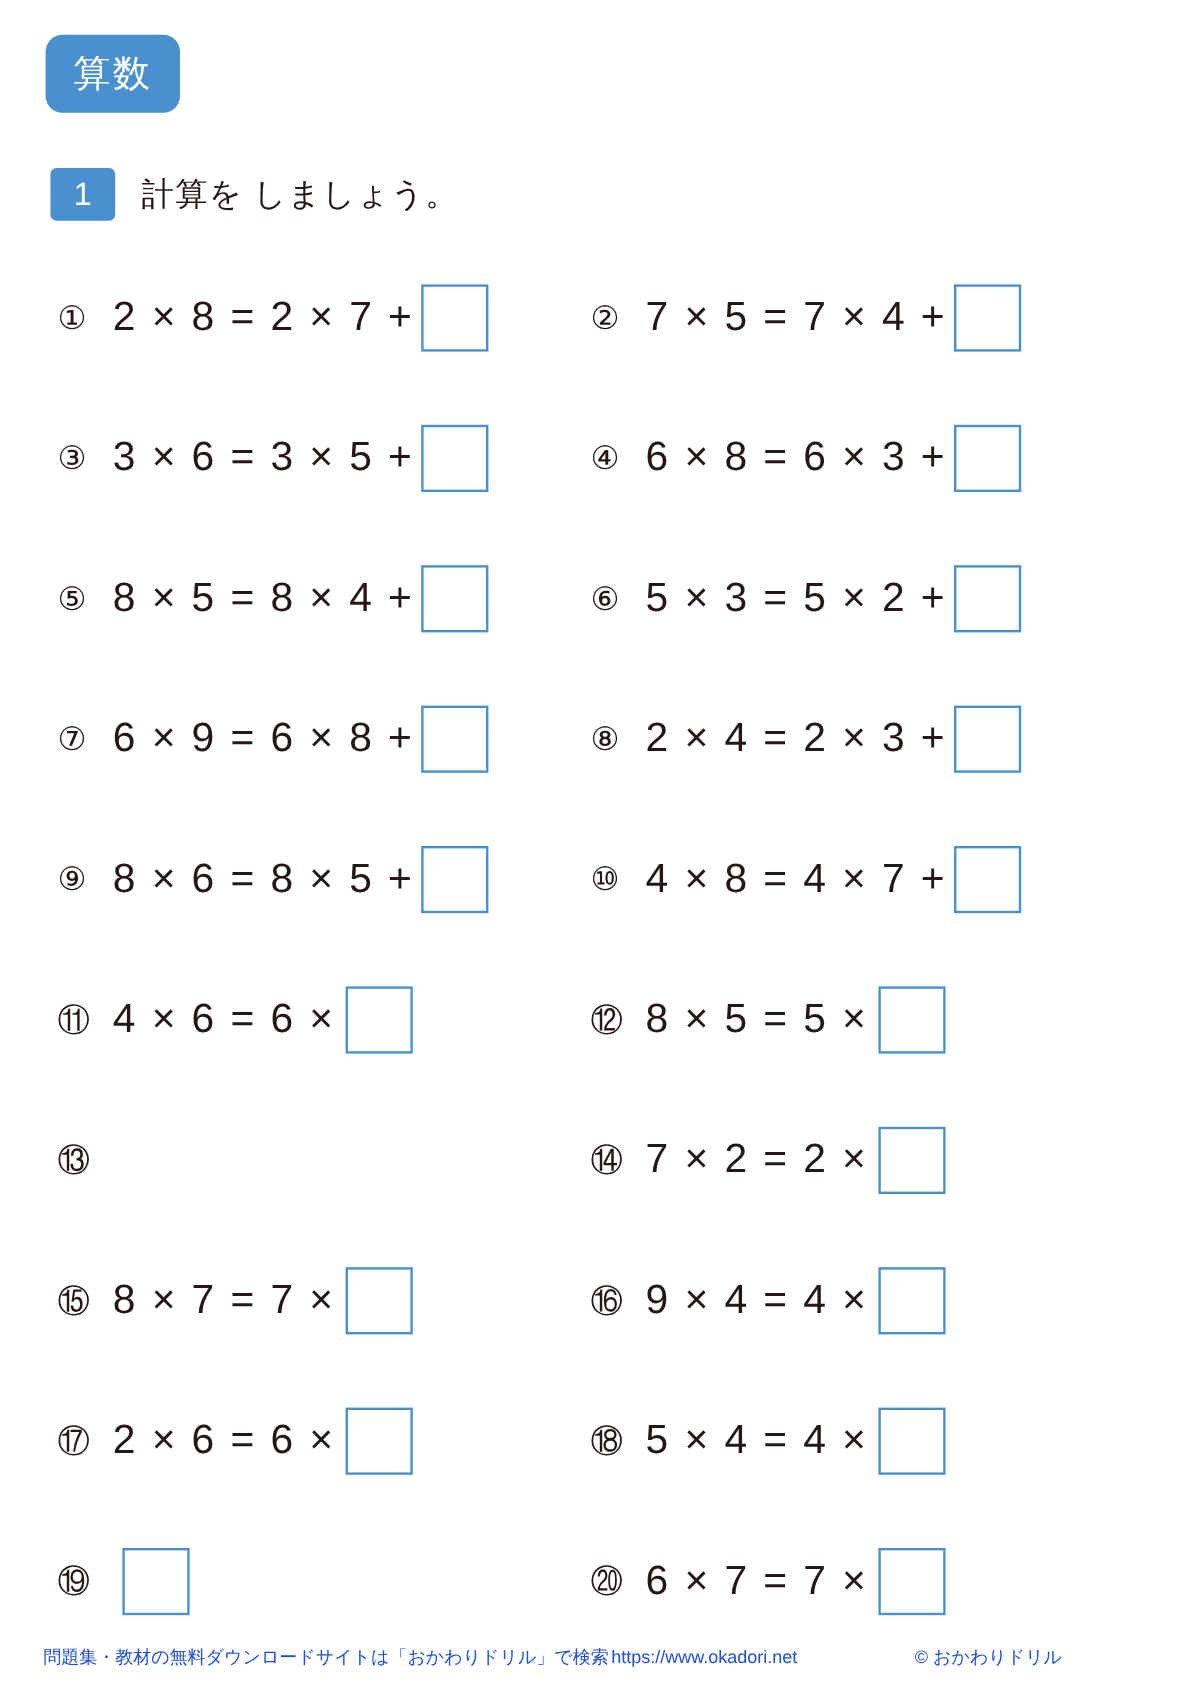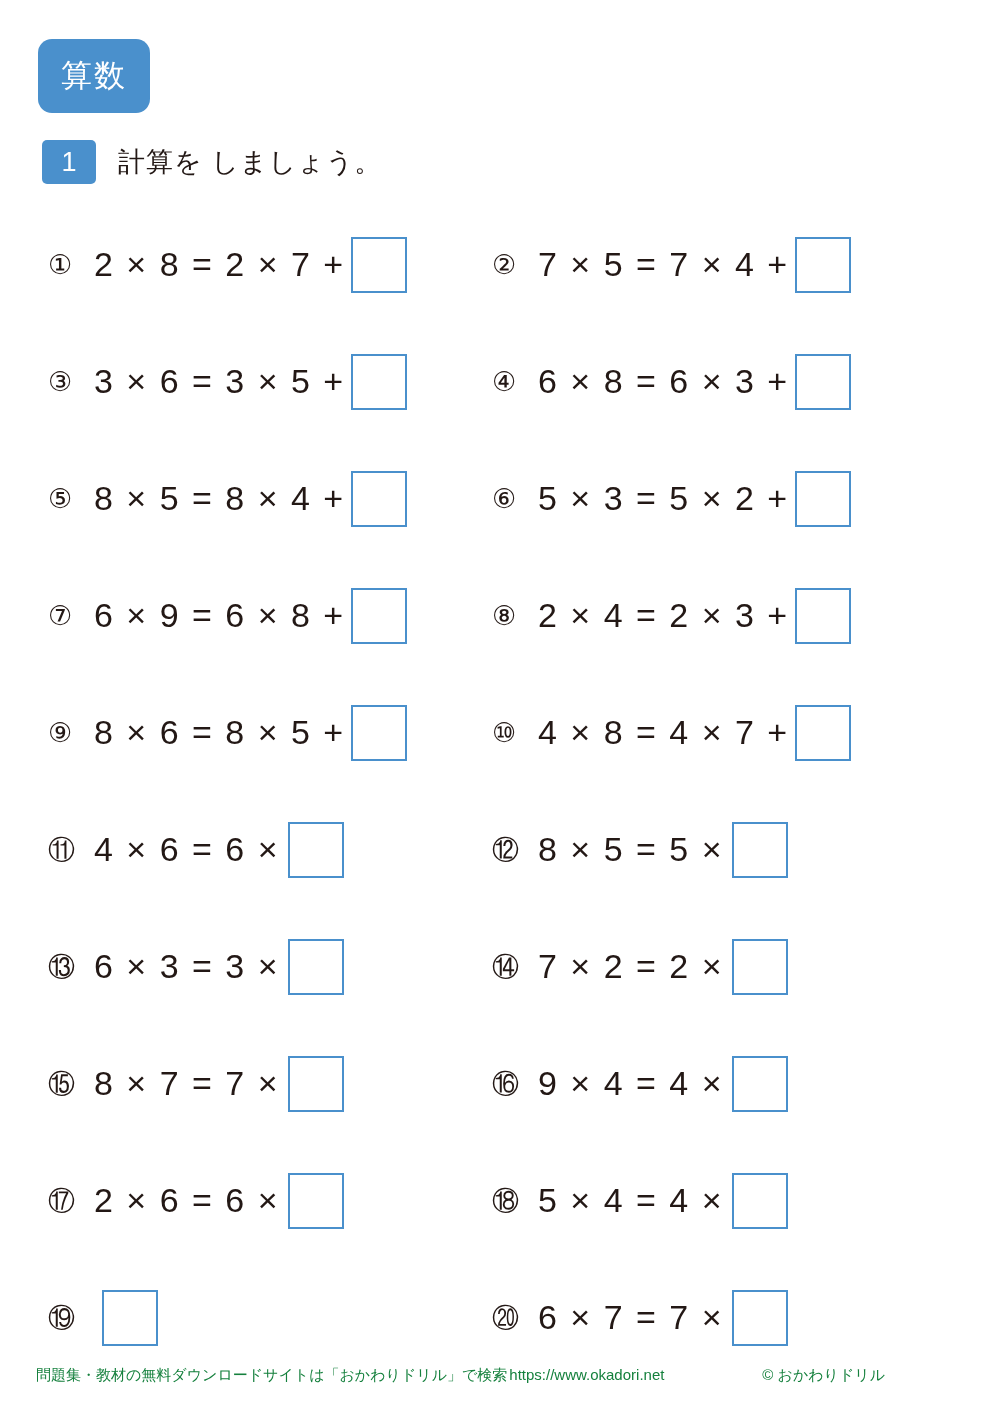--- a/index.html
+++ b/index.html
@@ -20,24 +20,25 @@
     width: 1000px;
     height: 1415px;
     box-sizing: border-box;
     padding: 0;
   }
 
   
   .header {
     position: absolute;
     left: 38px;
-    top: 39px;
+    top: 29px;
     display: flex;
     align-items: stretch;
     height: 65px;
+    flex-direction: column;
   }
   .subject-badge {
     width: 112px;
     height: 74px;
     border-radius: 14px;
     background: #4a90cc;
     color: #ffffff;
     display: flex;
     align-items: center;
     justify-content: center;
@@ -149,22 +150,23 @@
   .row.swap .answer-box { margin-left: 8px; }
 
   
   .footer {
     position: absolute;
     left: 0;
     top: 1366px;
     width: 921px;
     height: 30px;
     display: flex;
+    align-items: center;
     font-size: 15px;
-    color: #15803d;
+    color: #1d4ed8;
   }
   .footer-left {
     margin-left: 36px;
   }
   .footer-url { margin-left: 2px; }
   .footer-right {
     position: absolute;
     right: 36px;
     font-size: 15px;
     margin-left: 48px;
@@ -284,24 +286,20 @@
         <span class="expr">
             <span>8 × 5 = 5 ×</span>
             <span class="answer-box"></span>
           </span>
       </div>
     </div>
 
     <div class="row swap">
       <div class="cell left">
         <span class="qnum">⑬</span>
-        <span class="expr">
-            <span>6 × 3 = 3 ×</span>
-            <span class="answer-box"></span>
-          </span>
       </div>
       <div class="cell right">
         <span class="qnum">⑭</span>
         <span class="expr">
             <span>7 × 2 = 2 ×</span>
             <span class="answer-box"></span>
           </span>
       </div>
     </div>
 

